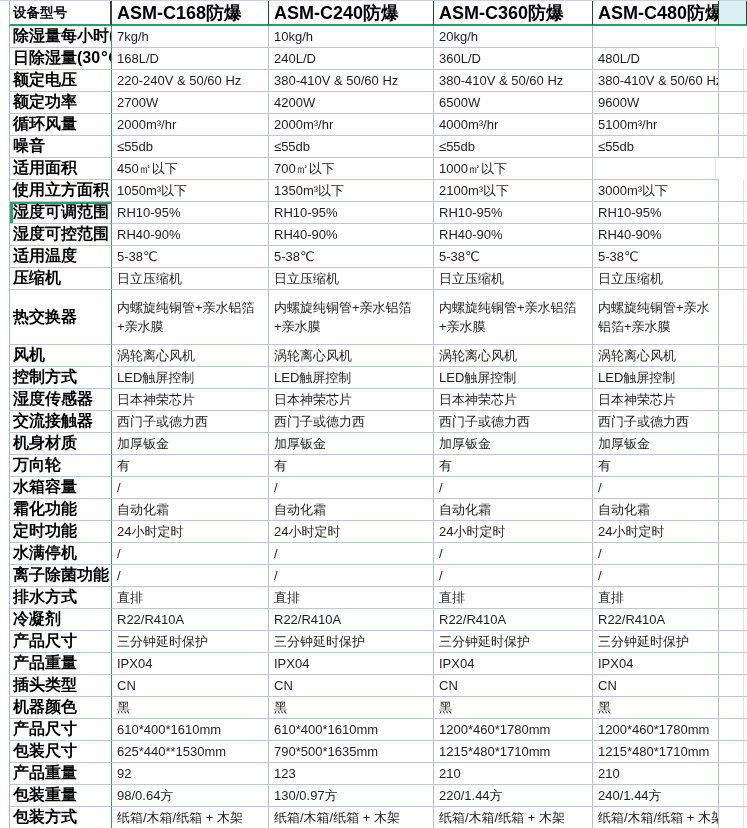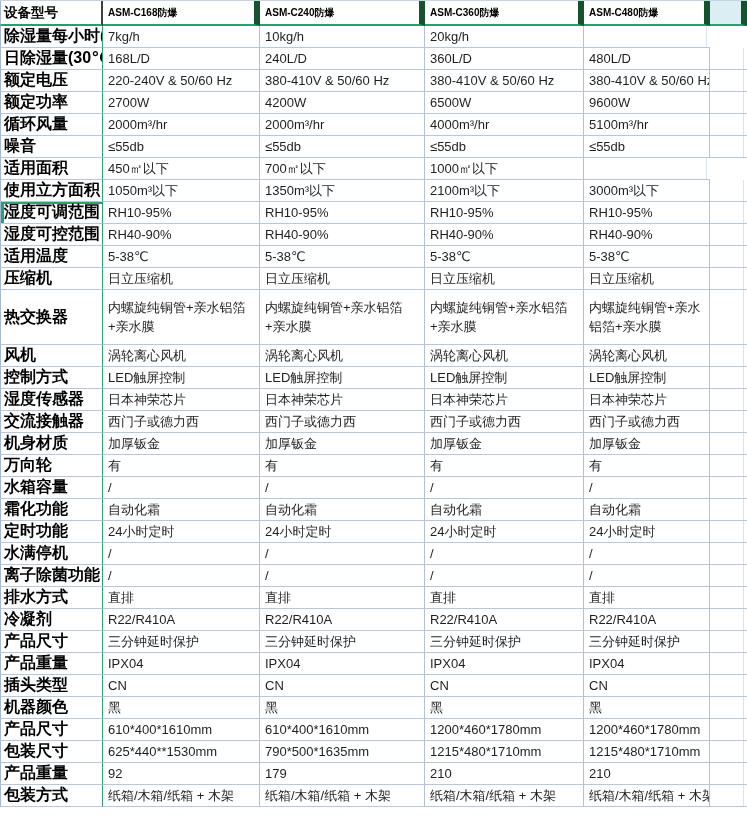--- a/index.html
+++ b/index.html
@@ -7,20 +7,21 @@
     width:747px;height:828px;overflow:hidden;background:#fff;
     font-family:"Liberation Sans","DejaVu Sans",sans-serif;
     color:#1f1f1f;position:relative;
     border-top:1px solid #c6d3e6;
     box-sizing:border-box;
   }
   .row{
     display:grid;
     grid-template-columns:103px 157px 165px 159px 126px 1fr;
     height:22px;
+    padding-left:9px;
   }
   .row.tall{height:55px;}
   .row.header{height:25px;}
   .cell{
     display:flex;align-items:center;
     box-sizing:border-box;
     border-right:1px solid #aec2dd;
     border-bottom:1px solid #b6c8e1;
     overflow:hidden;white-space:nowrap;
     padding:0 2px 0 5px;
@@ -28,23 +29,23 @@
     background:#fff;
   }
   .cell.label{
     font-weight:bold;color:#000;
     font-size:16px;
     padding-left:3px;
     border-right:1.5px solid #2ba46c;
     border-left:1px solid #a2b8d6;
   }
   .row.header .cell{
-    font-weight:bold;color:#000;font-size:10px;
+    font-weight:bold;color:#000;font-size:18px;
     border-bottom:2px solid #21a366;
-    border-right:6px solid #14532d;
+    border-right:1px solid #14532d;
   }
   .row.header .cell.label{
     border-right:2px solid #3f3f3f;
     font-size:13.5px;
   }
   .cell.ghost{
     border-right:none;
     position:relative;
     padding:0;
   }
@@ -322,23 +323,31 @@
         <div class="cell label">包装尺寸</div>
         <div class="cell val">625*440**1530mm</div>
         <div class="cell val">790*500*1635mm</div>
         <div class="cell val">1215*480*1710mm</div>
         <div class="cell val">1215*480*1710mm</div>
         <div class="cell ghost"></div>
       </div>
       <div class="row">
         <div class="cell label">产品重量</div>
         <div class="cell val">92</div>
-        <div class="cell val">179</div>
+        <div class="cell val">123</div>
         <div class="cell val">210</div>
         <div class="cell val">210</div>
+        <div class="cell ghost"></div>
+      </div>
+      <div class="row">
+        <div class="cell label">包装重量</div>
+        <div class="cell val">98/0.64方</div>
+        <div class="cell val">130/0.97方</div>
+        <div class="cell val">220/1.44方</div>
+        <div class="cell val">240/1.44方</div>
         <div class="cell ghost"></div>
       </div>
       <div class="row">
         <div class="cell label">包装方式</div>
         <div class="cell val">纸箱/木箱/纸箱 + 木架</div>
         <div class="cell val">纸箱/木箱/纸箱 + 木架</div>
         <div class="cell val">纸箱/木箱/纸箱 + 木架</div>
         <div class="cell val">纸箱/木箱/纸箱 + 木架</div>
         <div class="cell ghost"></div>
       </div>

